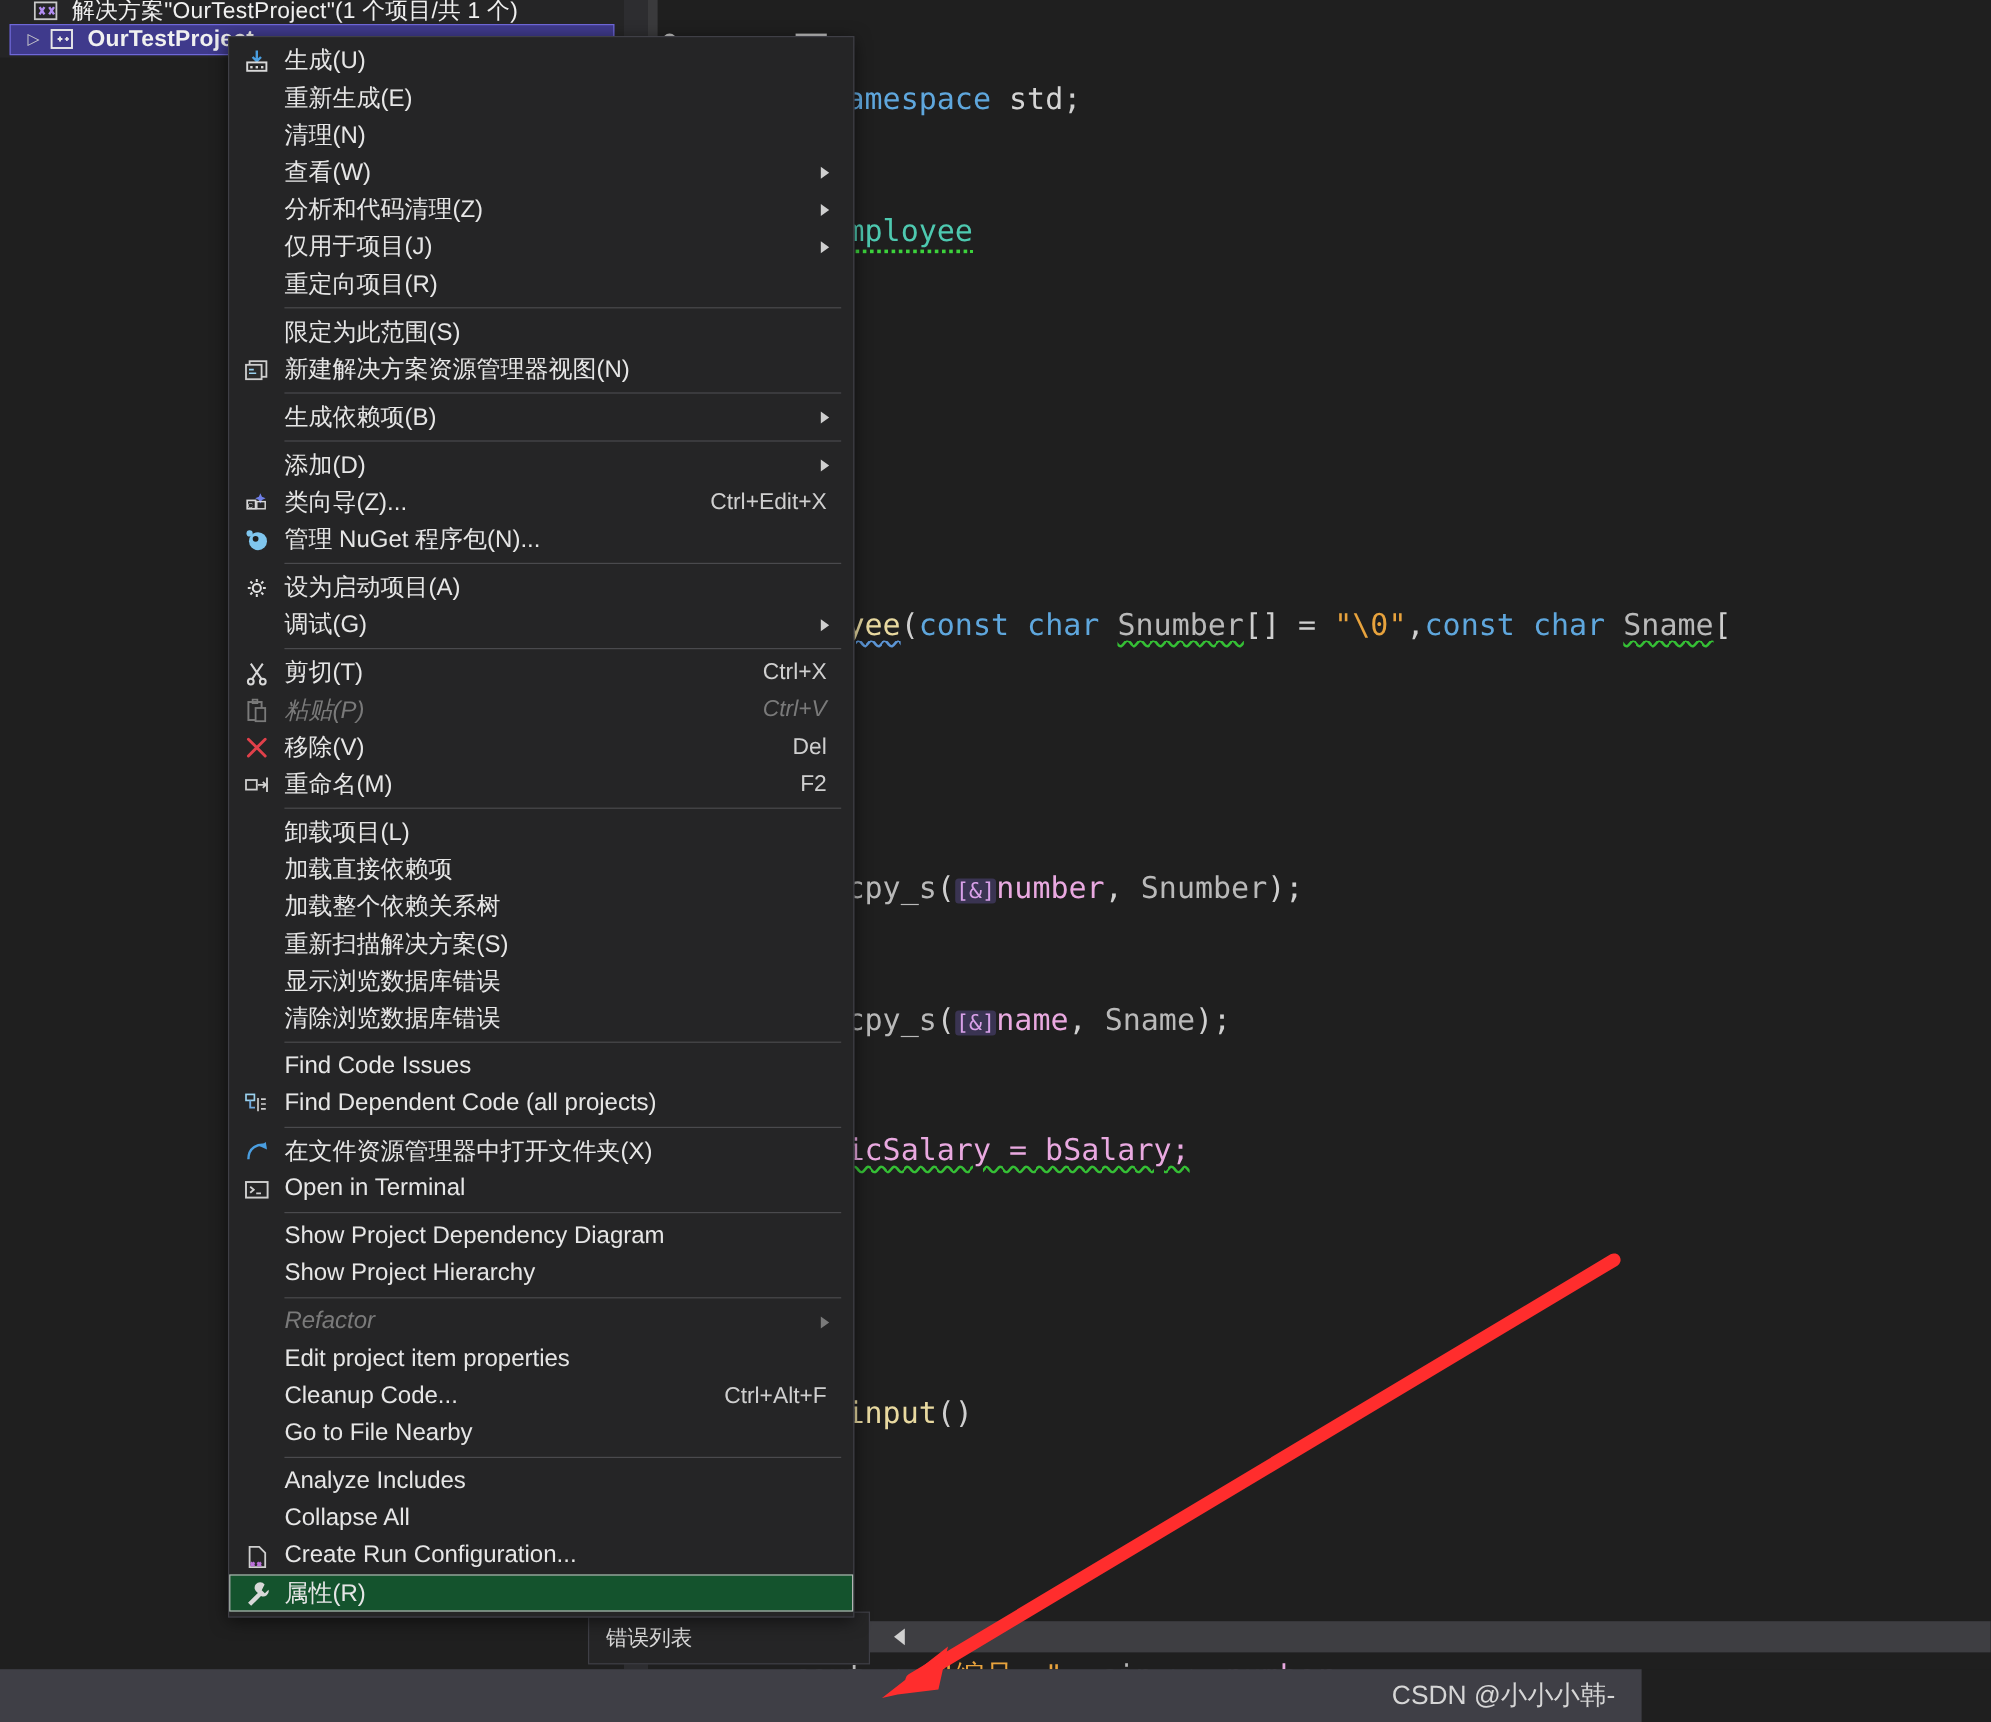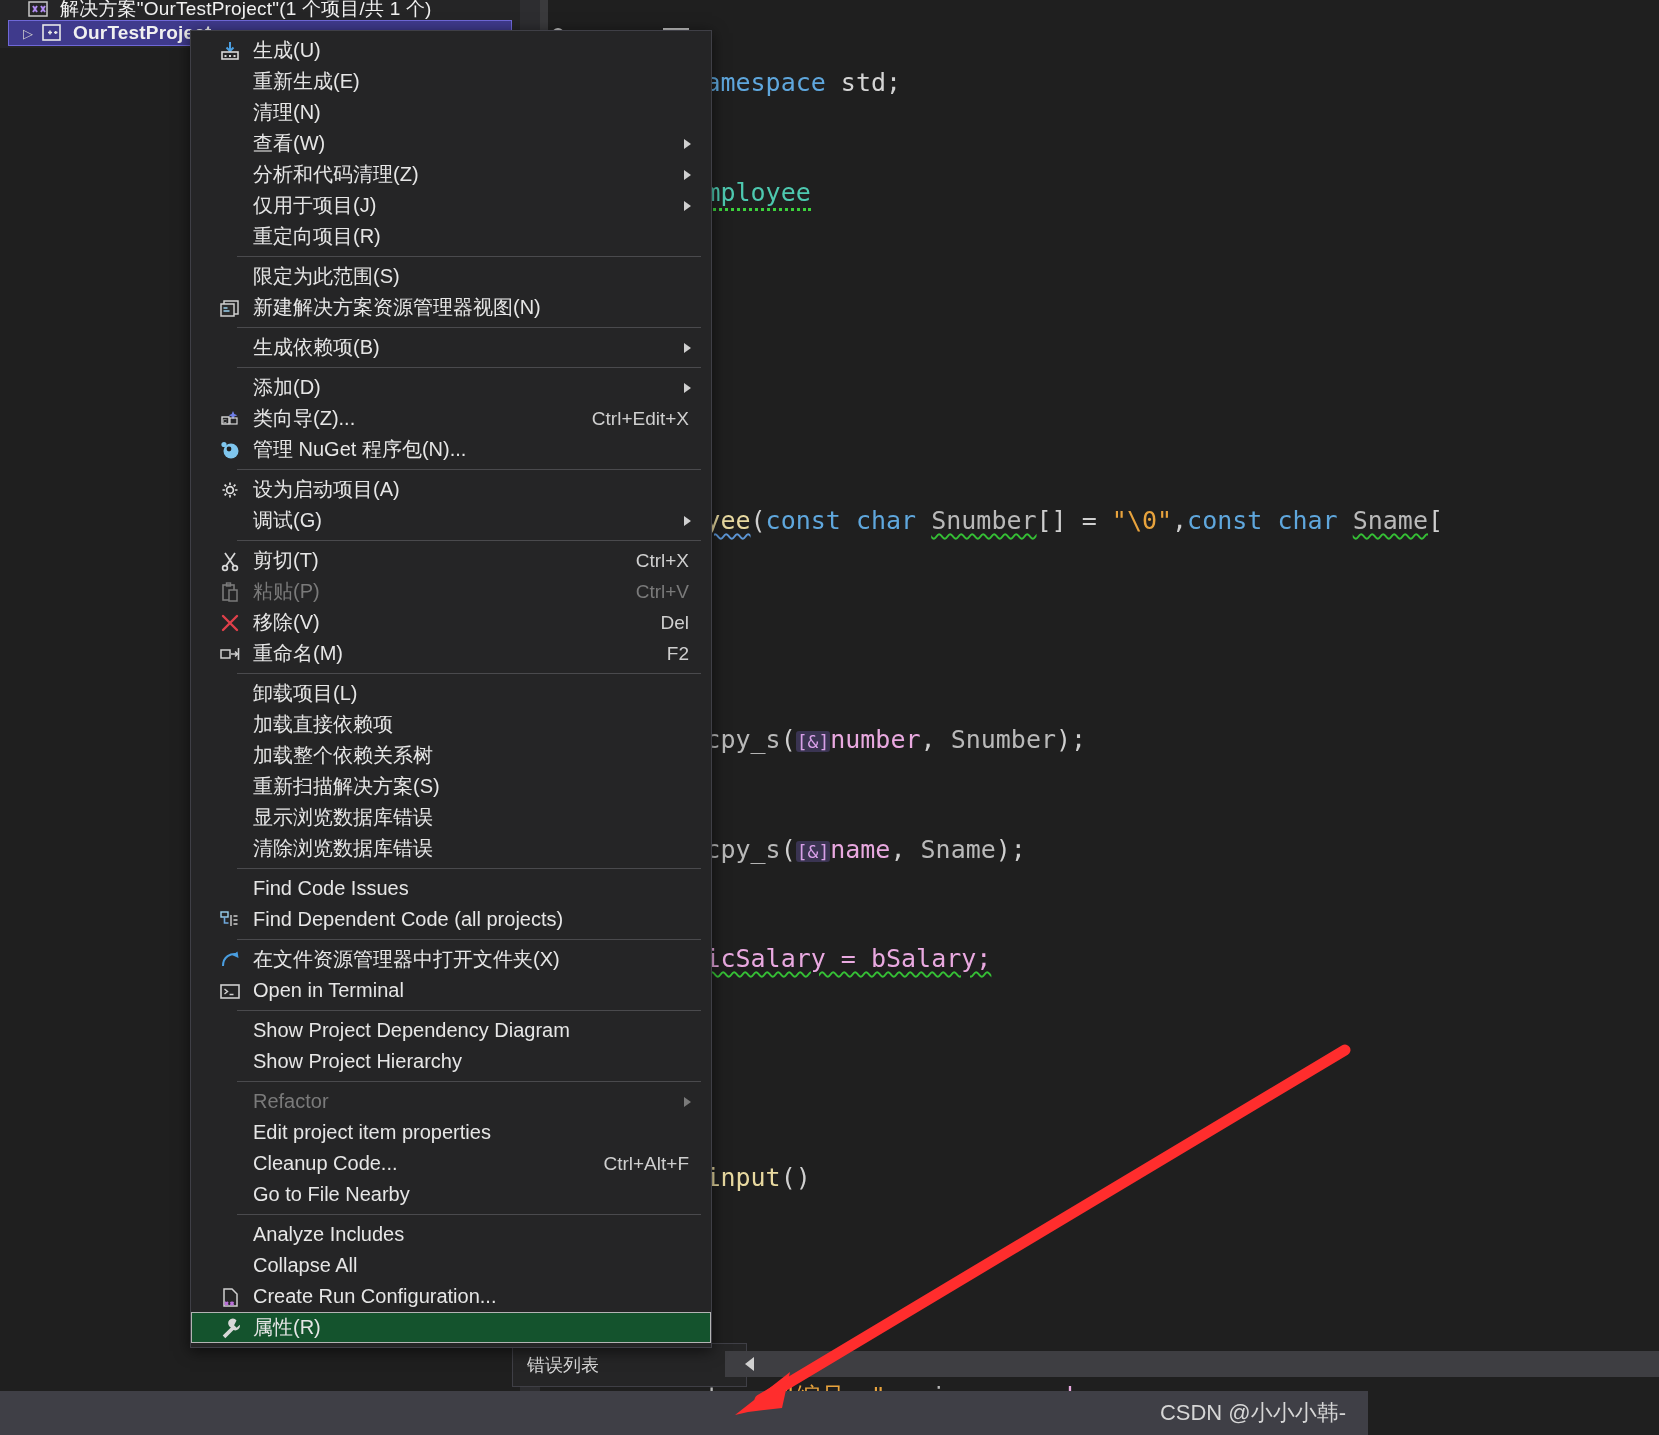--- a/index.html
+++ b/index.html
@@ -123,21 +123,20 @@
   .err-tab {
     position: absolute;
     left: 490px; bottom: 48px;
     width: 235px; height: 44px;
     background: #252526;
     border: 1px solid #3f3f46;
     color: #d8d8d8;
     font-size: 18px;
     display: flex; align-items: center;
     padding-left: 14px;
-    margin-left: 22px;
   }
   .hbar {
     position: absolute;
     left: 725px; bottom: 58px;
     width: 934px; height: 26px;
     background: #3e3e42;
     display: flex; align-items: center;
   }
   .hbar .arrow-left {
     width: 0; height: 0; margin-left: 20px;
@@ -170,25 +169,25 @@
     box-shadow: 0 3px 14px rgba(0,0,0,.6);
     padding: 4px 0 4px 0;
     z-index: 50;
   }
   .mi {
     position: relative;
     display: flex; align-items: center;
     height: 31px;
     color: #e6e6e6;
     font-size: 20px;
-    padding-left: 16px;
+    padding-left: 0;
     cursor: default;
     white-space: nowrap;
   }
-  .mi.disabled { color: #7a7a7a; }
+  .mi.disabled { color: #7a7a7a; font-style: italic; }
   .mi.selected {
     background: #14532d;
     outline: 1px solid #b4b4b4;
     outline-offset: -1px;
   }
   .mi .ico {
     width: 46px; min-width: 46px;
     display: flex; align-items: center; justify-content: center;
     height: 100%;
   }

